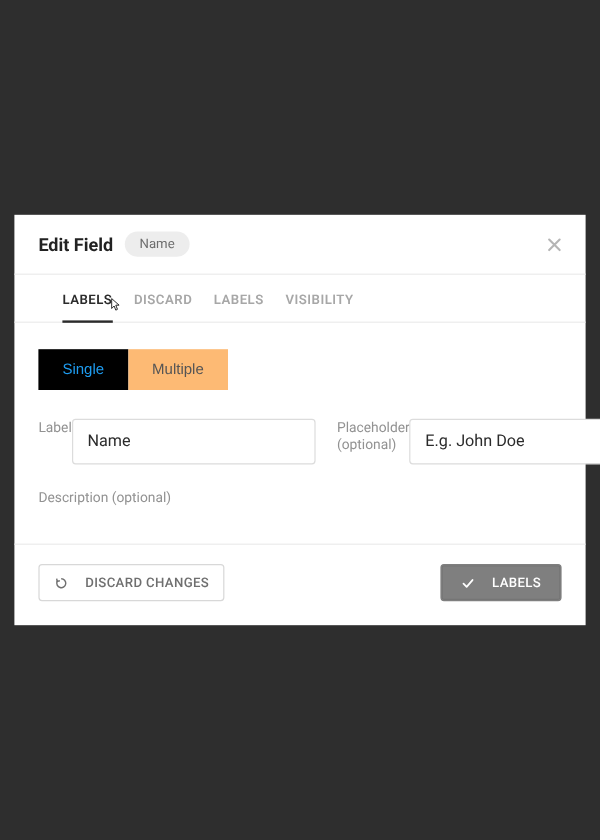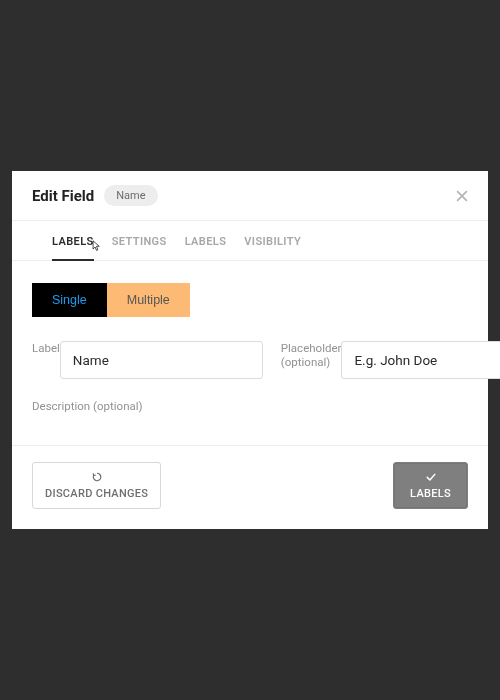--- a/index.html
+++ b/index.html
@@ -133,29 +133,28 @@
   
   .modal-footer {
     display: flex;
     align-items: center;
     padding: 16px 20px 20px 20px;
     border-top: 1px solid #ececec;
   }
   .btn {
     display: inline-flex;
     align-items: center;
-    gap: 4px;
+    gap: 14px;
     font-size: 11px;
     font-weight: 500;
     letter-spacing: 0.3px;
     border-radius: 3px;
     padding: 8px 12px;
     cursor: pointer;
     font-family: inherit;
-    flex-direction: column;
   }
   .btn-discard {
     background: #fff;
     color: #6f6f6f;
     border: 1px solid #d8d8d8;
   }
   .btn-apply {
     background: #7f7f7f;
     color: #fff;
     border: 1px solid #7f7f7f;
@@ -185,21 +184,21 @@
   <div class="tabs">
     <div class="tab active">
       <span>LABELS</span>
       <span class="cursor-icon">
         <svg viewBox="0 0 16 20" style="width:11px;height:14px;display:block">
             <path d="M3 1 L3 13 L6 10 L8 15 L10 14 L8 9 L12 9 Z" fill="#fff" stroke="#000" stroke-width="1"></path>
           </svg>
       </span>
     </div>
     <div class="tab">
-      <span>SETTINGS</span>
+      <span>DISCARD</span>
     </div>
     <div class="tab">
       <span>LABELS</span>
     </div>
     <div class="tab">
       <span>VISIBILITY</span>
     </div>
   </div>
 
   <div class="modal-body">

